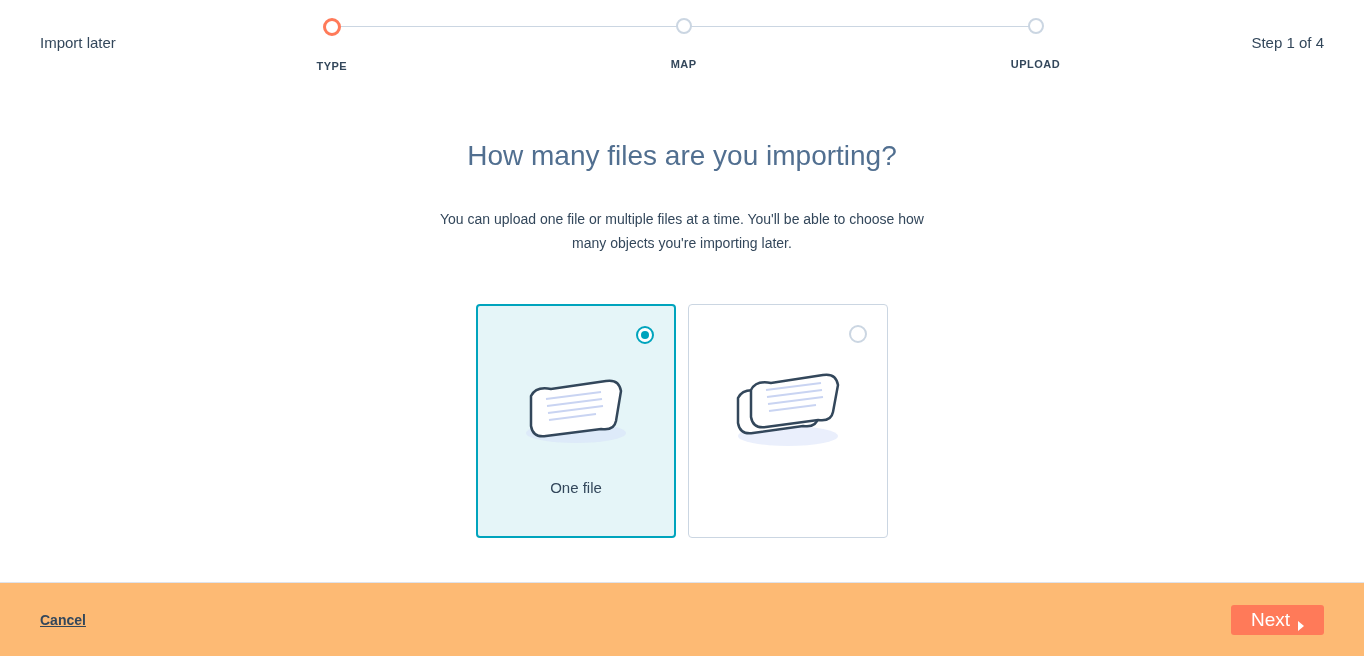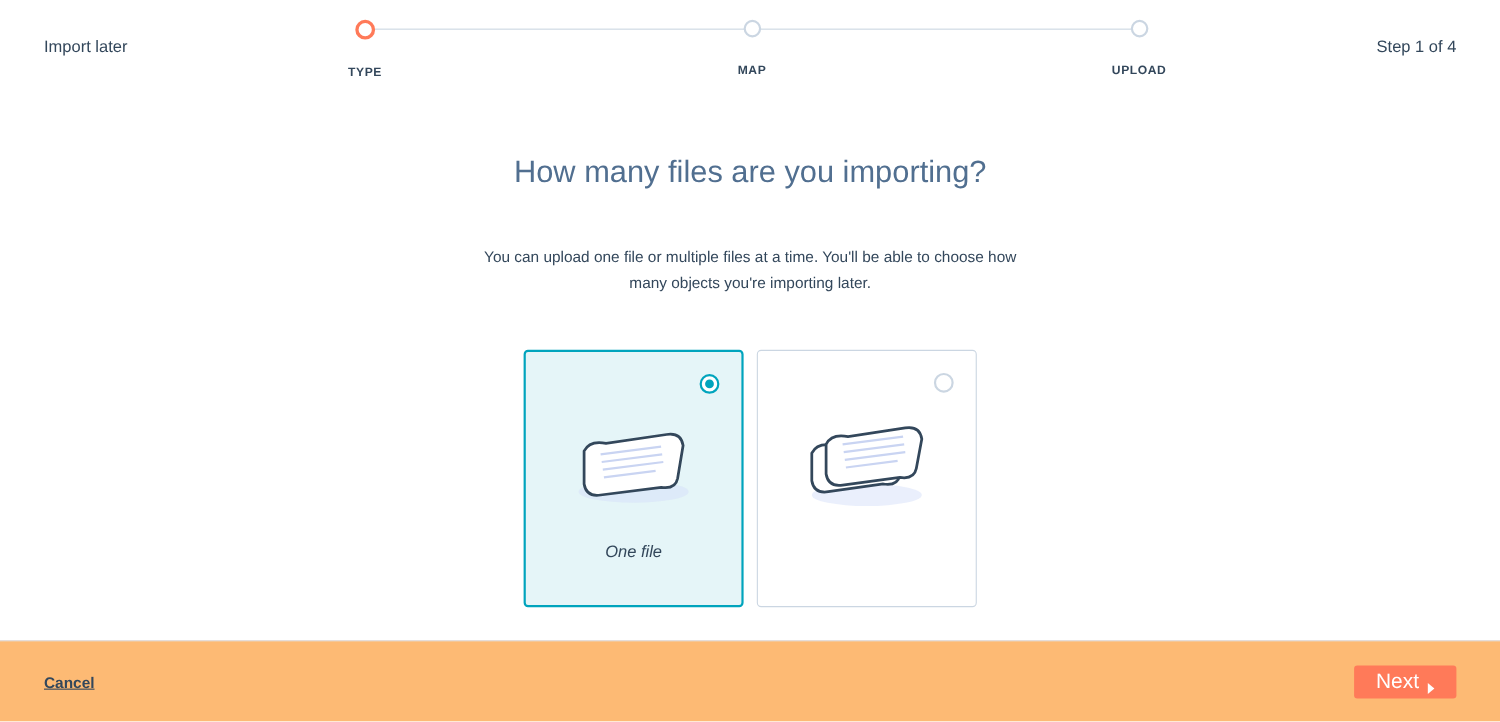--- a/index.html
+++ b/index.html
@@ -88,21 +88,21 @@
       flex: 1;
       display: flex;
       flex-direction: column;
       align-items: center;
       padding-top: 50px;
     }
     .main-title {
       font-size: 28px;
       font-weight: 400;
       color: #516f90;
-      margin-bottom: 50px;
+      margin-bottom: 36px;
     }
     .main-subtitle {
       font-size: 14px;
       color: #33475b;
       text-align: center;
       line-height: 1.7;
       max-width: 520px;
       margin-bottom: 48px;
     }
     .cards {
@@ -159,21 +159,20 @@
       margin-bottom: 20px;
       display: flex;
       align-items: center;
       justify-content: center;
     }
     .card-label {
       font-size: 15px;
       color: #33475b;
       text-align: center;
       line-height: 1.6;
-      font-style: italic;
     }
     .footer {
       height: 74px;
       border-top: 1px solid #dfe3eb;
       background: #fdba74;
       display: flex;
       align-items: center;
       justify-content: space-between;
       padding: 0 40px;
     }

